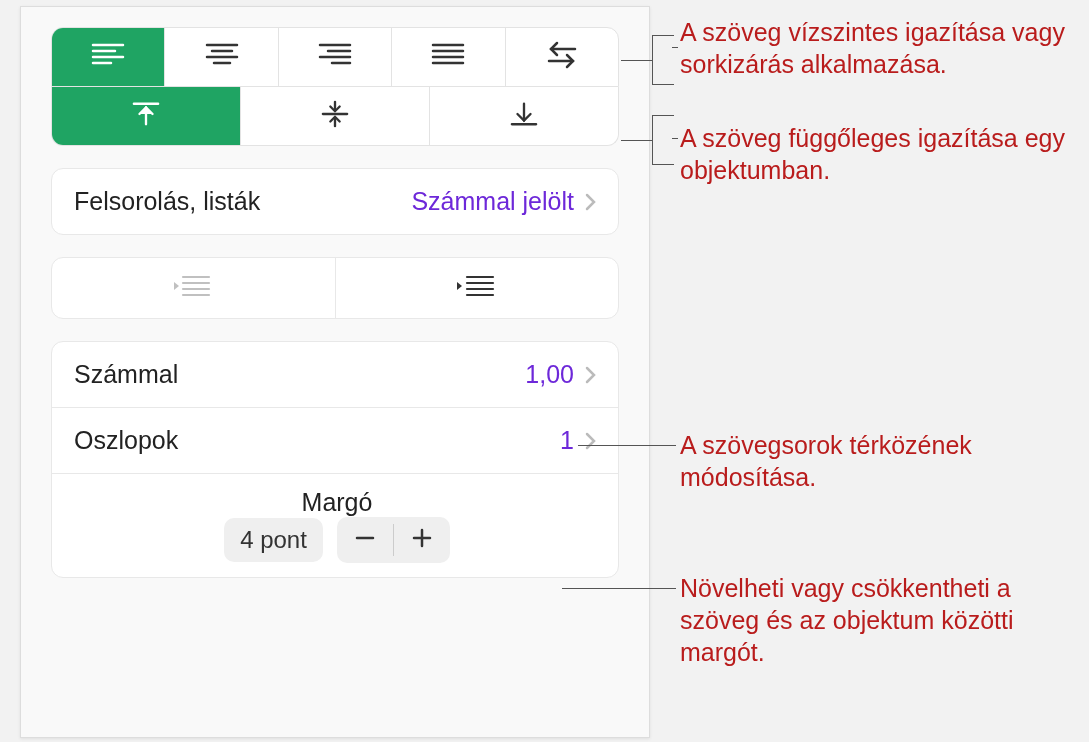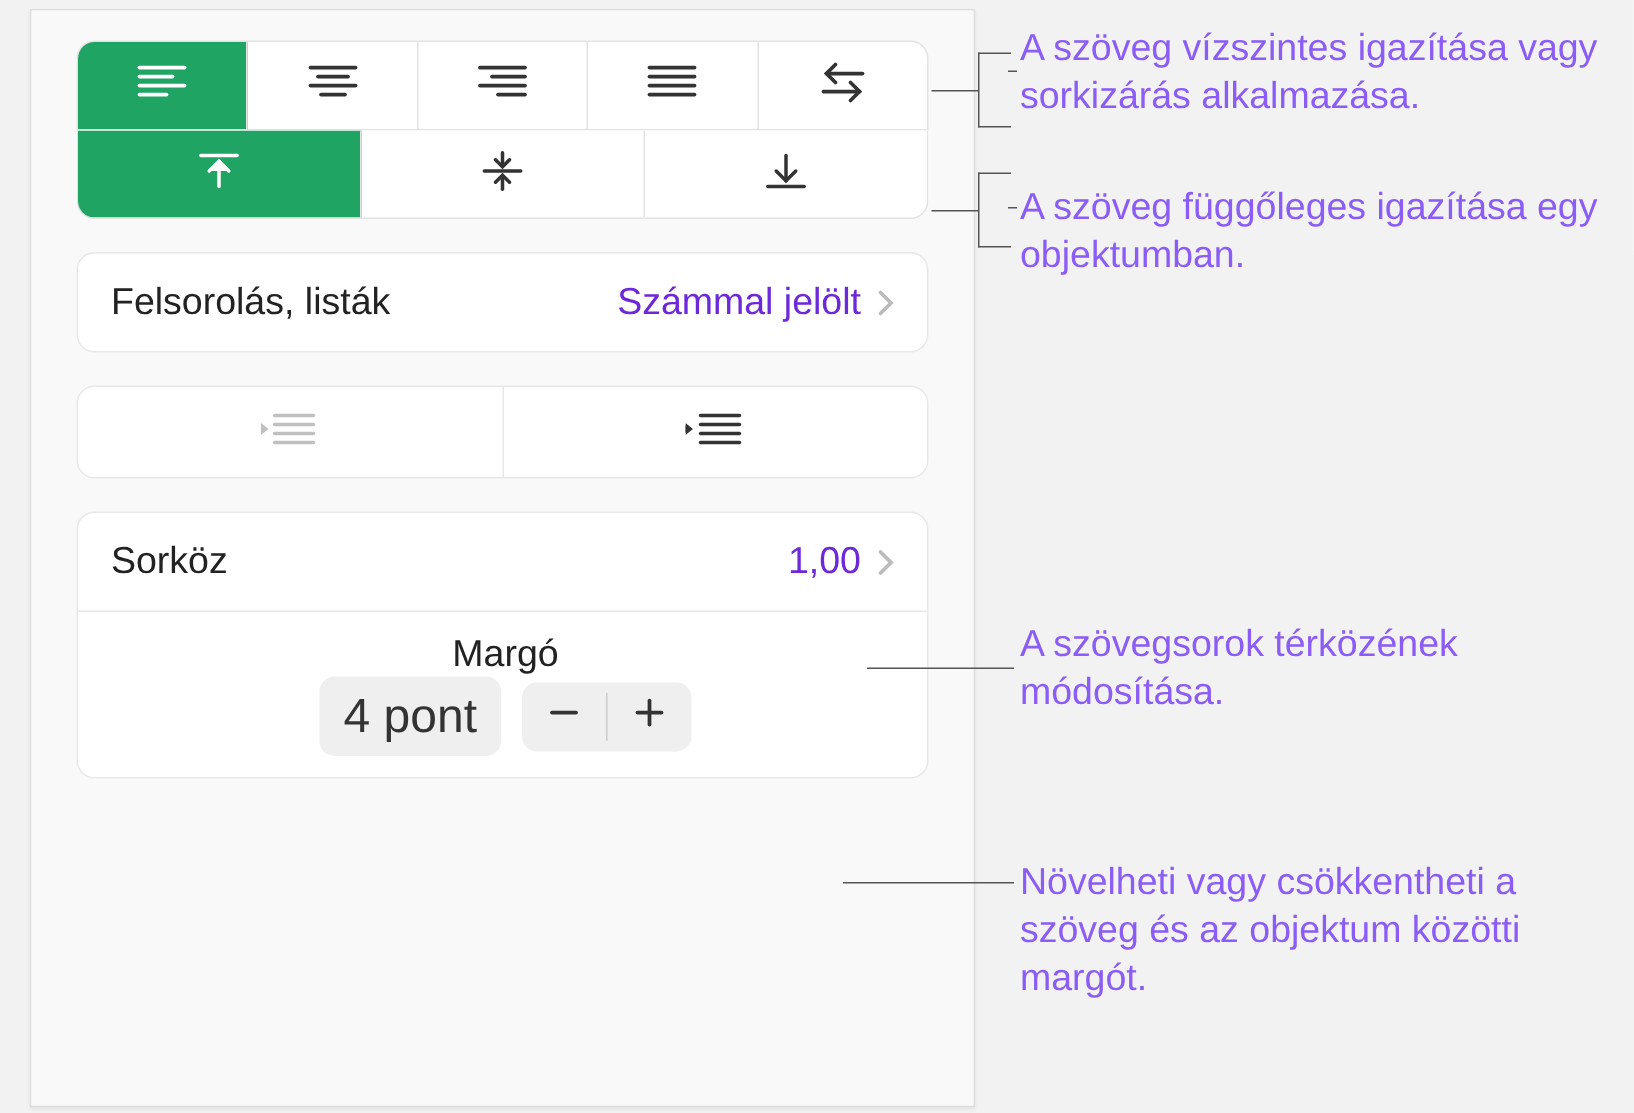--- a/index.html
+++ b/index.html
@@ -107,21 +107,21 @@
       display: flex;
       align-items: center;
       justify-content: space-between;
       padding: 14px 18px 14px 22px;
       flex-direction: column;
     }
     .pill {
       background: #efefef;
       border-radius: 10px;
       padding: 8px 16px;
-      font-size: 32px;
+      font-size: 24px;
       color: #333;
     }
     .stepper {
       display: inline-flex;
       background: #efefef;
       border-radius: 10px;
       overflow: hidden;
       align-items: center;
     }
     .stepper-btn {
@@ -140,21 +140,21 @@
     .margin-right-group {
       display: flex;
       align-items: center;
       gap: 14px;
     }
 
     
     .callout {
       position: absolute;
       font-size: 25px;
-      color: #8b5cf6;
+      color: #b91c1c;
       line-height: 1.28;
     }
     .callout-line {
       position: absolute;
       border-top: 1px solid #555;
     }
     .callout-bracket {
       position: absolute;
       border: 1px solid #555;
       border-left: none;
@@ -291,23 +291,34 @@
               <line x1="10" y1="23" x2="36" y2="23"></line>
             <polygon points="1,14 6,10 6,18" stroke="none" transform="translate(-3,0) scale(-1,1) translate(-7,0)"></polygon>
             <polygon points="0,10 5,14 0,18" stroke="none"></polygon>
           </svg>
         </span>
       </div>
     </div>
 
     <div class="card">
       <div class="row">
-        <span class="row-label">Sorköz</span>
+        <span class="row-label">Számmal</span>
         <span class="row-value">
           <span>1,00</span>
+          <span class="chevron">
+            <svg viewBox="0 0 12 18" fill="none" stroke="#bbb" stroke-width="2.5" stroke-linecap="round">
+                <polyline points="3,2 10,9 3,16"></polyline>
+              </svg>
+          </span>
+        </span>
+      </div>
+      <div class="row">
+        <span class="row-label">Oszlopok</span>
+        <span class="row-value">
+          <span>1</span>
           <span class="chevron">
             <svg viewBox="0 0 12 18" fill="none" stroke="#bbb" stroke-width="2.5" stroke-linecap="round">
                 <polyline points="3,2 10,9 3,16"></polyline>
               </svg>
           </span>
         </span>
       </div>
       <div class="margin-row">
         <span class="row-label">Margó</span>
         <span class="margin-right-group">
@@ -333,21 +344,21 @@
         </span>
       </div>
     </div>
 
 
   </div>
 </div>
 
 <div class="callout" style="left:680px; top:16px; width:405px;">A szöveg vízszintes igazítása vagy sorkizárás alkalmazása.</div>
 <div class="callout" style="left:680px; top:122px; width:405px;">A szöveg függőleges igazítása egy objektumban.</div>
-<div class="callout" style="left:680px; top:413px; width:380px;">A szövegsorok térközének módosítása.</div>
+<div class="callout" style="left:680px; top:429px; width:380px;">A szövegsorok térközének módosítása.</div>
 <div class="callout" style="left:680px; top:572px; width:400px;">Növelheti vagy csökkentheti a szöveg és az objektum közötti margót.</div>
 
 <div class="callout-bracket left" style="left:652px; top:35px; height:50px;"></div>
 <div class="callout-line" style="left:621px; top:60px; width:31px;"></div>
 <div class="callout-line" style="left:652px; top:48px; width:22px; border-top:none;"></div>
 <div style="position:absolute;left:672px;top:47px;width:6px;border-top:1px solid #555;"></div>
 
 <div class="callout-bracket left" style="left:652px; top:115px; height:50px;"></div>
 <div class="callout-line" style="left:621px; top:140px; width:31px;"></div>
 <div style="position:absolute;left:672px;top:138px;width:6px;border-top:1px solid #555;"></div>

